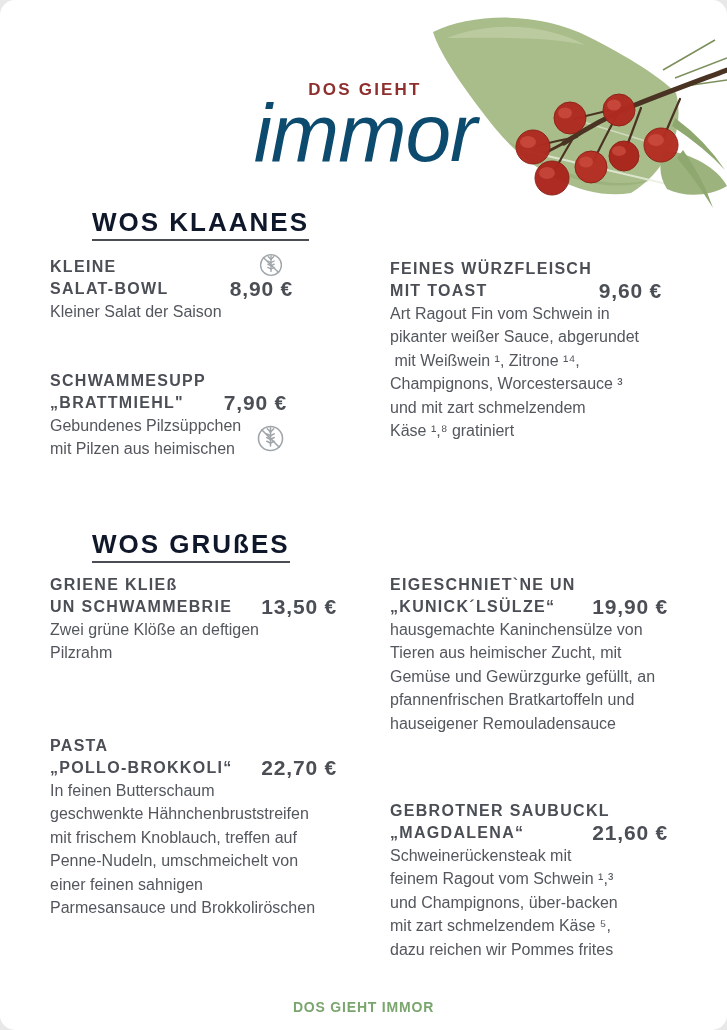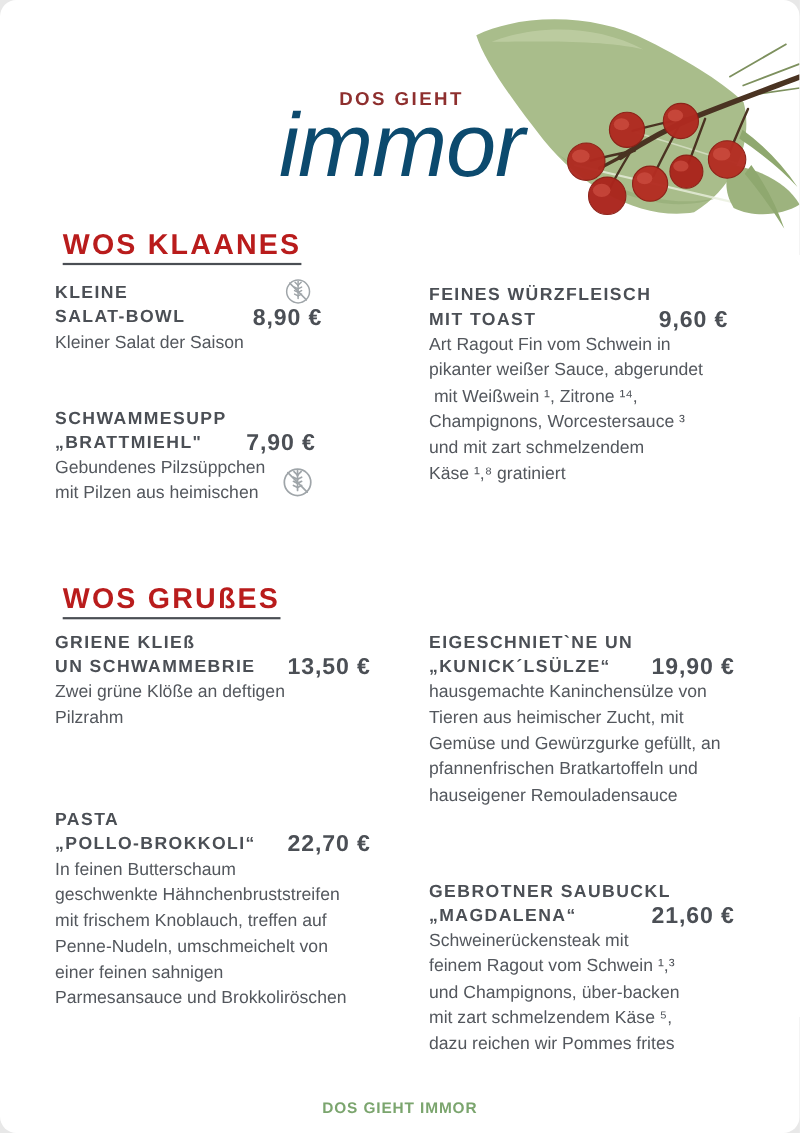--- a/index.html
+++ b/index.html
@@ -19,23 +19,23 @@
     font-size:17px;font-weight:700;letter-spacing:2.2px;
     color:#8e2f2e;line-height:20px;
   }
   .logo-wordmark{
     font-size:82px;font-style:italic;font-weight:500;
     color:#0c4a6e;line-height:74px;margin-top:-4px;letter-spacing:-1px;
   }
   
   .section-heading{
     font-size:26px;font-weight:700;letter-spacing:2px;
-    color:#b91c1c;line-height:28px;
+    color:#0f172a;line-height:28px;
     border-bottom:2.5px solid #4a4e54;padding-bottom:3px;
-    display:inline-block;white-space:pre;
+    display:inline-block;white-space:pre;margin-left:35px;
   }
   
   .menu-item{position:absolute;}
   .item-title{
     font-size:16px;font-weight:700;letter-spacing:1.3px;
     color:#4b4f55;line-height:22px;white-space:pre;
   }
   .price{
     position:absolute;top:22px;right:0;
     font-size:21px;font-weight:700;letter-spacing:0.8px;

